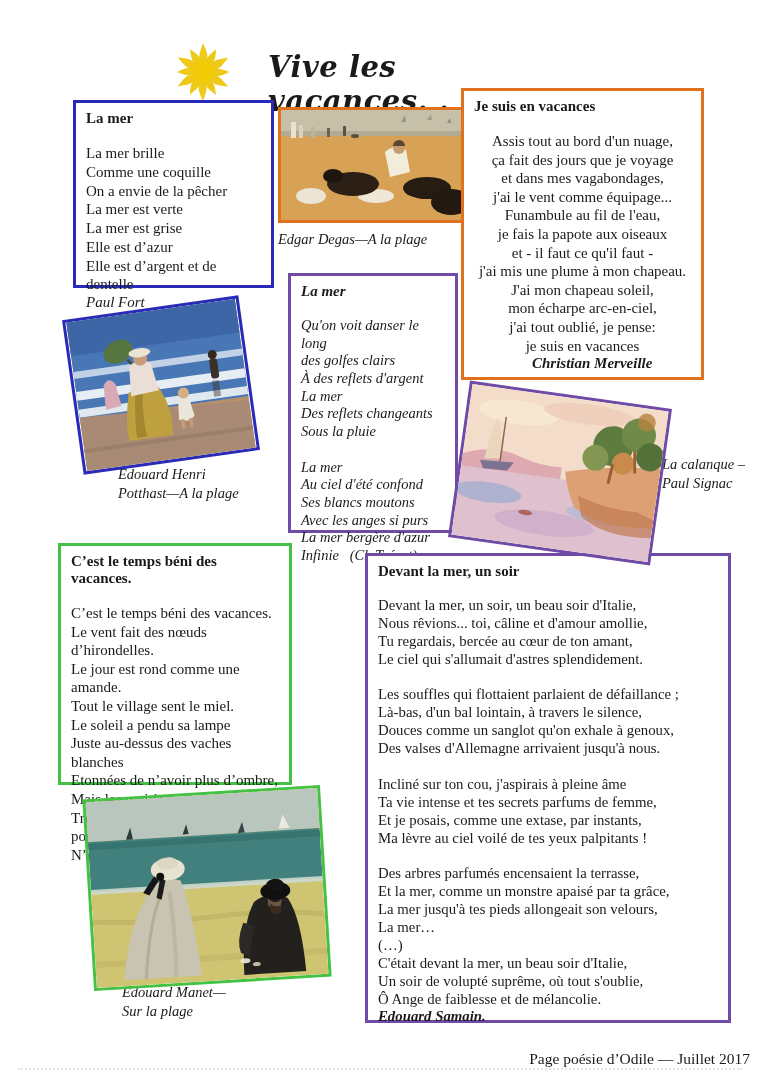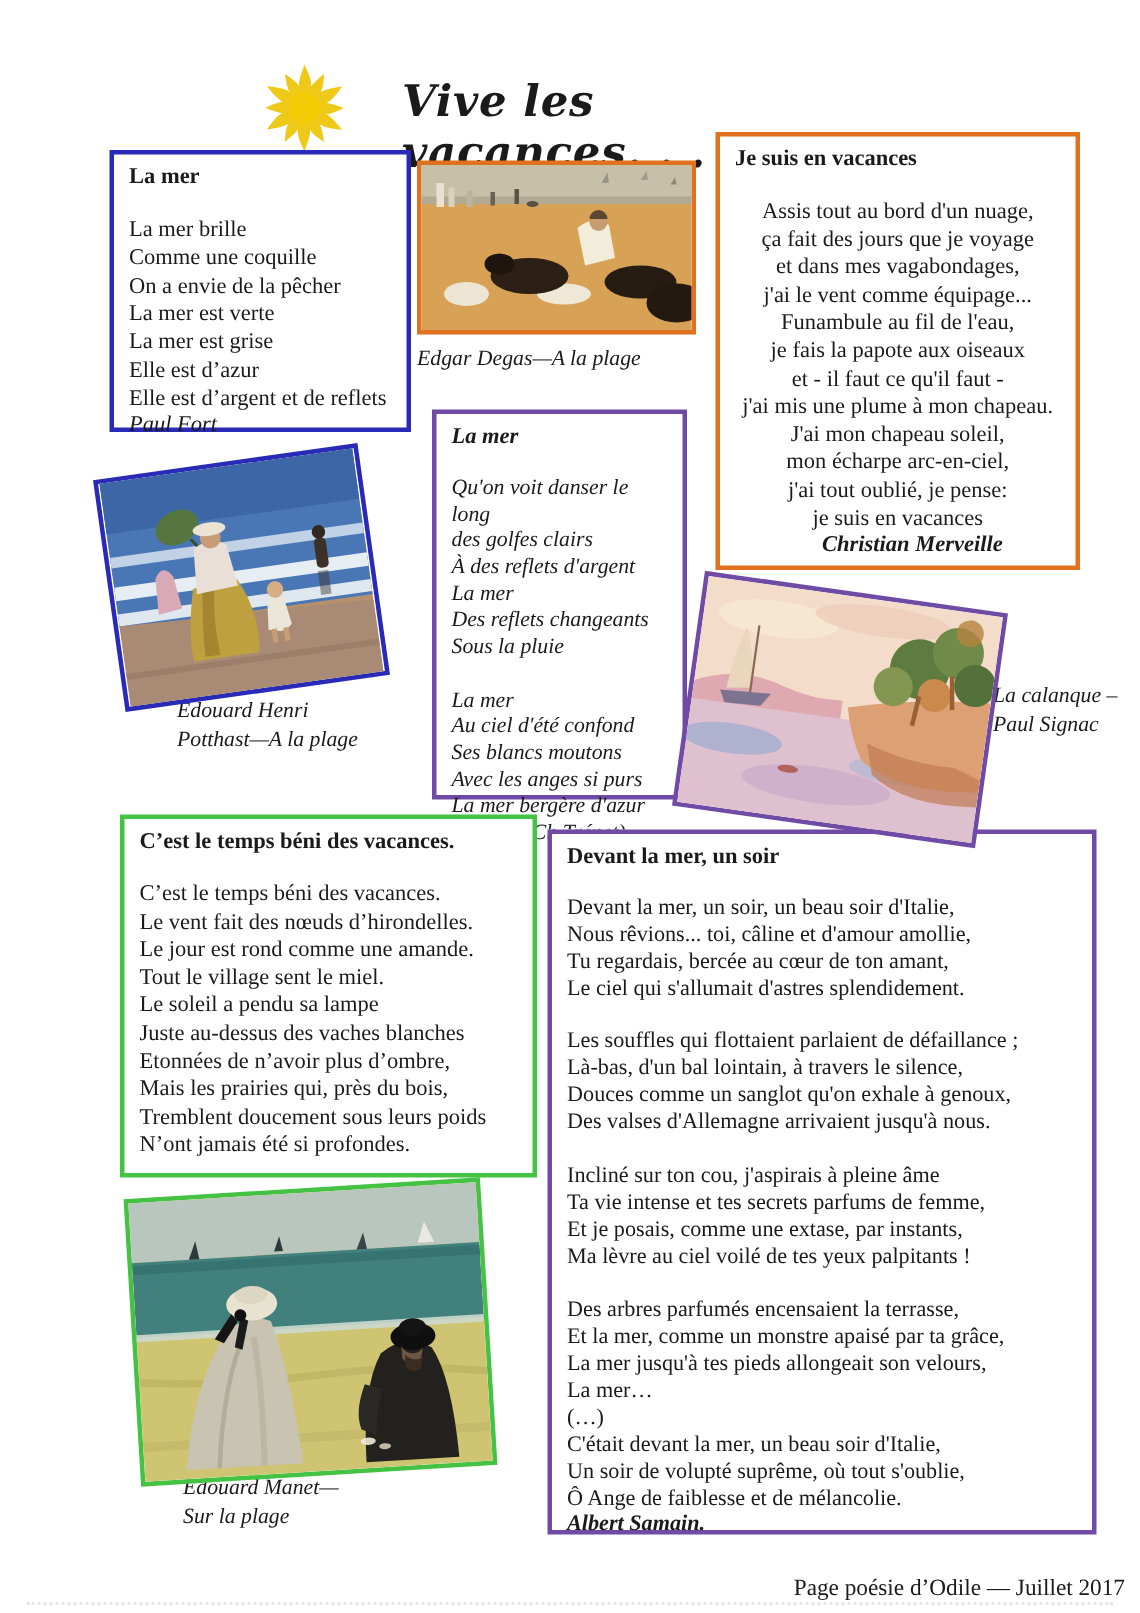--- a/index.html
+++ b/index.html
@@ -3,28 +3,28 @@
 <meta charset="utf-8">
 <style>
   html,body{margin:0;padding:0;background:#fff;}
   .page{position:relative;width:760px;height:1075px;background:#ffffff;overflow:hidden;
         font-family:"Liberation Serif","DejaVu Serif",serif;color:var(--text,#1a1a1a);}
   .poem-box{position:absolute;box-sizing:border-box;background:#fff;padding:7px 10px;}
   .poem-title{font-weight:bold;font-size:15px;margin:0 0 17px 0;}
   .poem-lines{white-space:pre-line;font-size:15px;line-height:1.25;margin:0;}
   .poem-author{font-style:italic;font-size:15px;margin:0;}
   .box-fort{left:73px;top:100px;width:201px;height:188px;border:3px solid var(--blue_border);}
-  .box-merveille{left:477px;top:88px;width:243px;height:292px;border:3px solid var(--orange_border);}
+  .box-merveille{left:461px;top:88px;width:243px;height:292px;border:3px solid var(--orange_border);}
   .box-merveille .poem-lines{line-height:1.24;text-align:center;}
   .box-merveille .poem-author{padding-left:58px;font-weight:bold;}
   .box-trenet{left:288px;top:273px;width:170px;height:260px;border:3px solid var(--purple_border);
               font-style:italic;}
   .box-trenet .poem-title{margin-bottom:2px;font-size:15px;}
   .box-trenet .poem-lines{font-size:14.5px;line-height:1.22;margin-top:17px;}
-  .box-careme{left:80px;top:543px;width:278px;height:242px;border:3px solid var(--green_border);}
+  .box-careme{left:58px;top:543px;width:234px;height:242px;border:3px solid var(--green_border);}
   .box-careme .poem-lines{line-height:1.24;}
   .box-samain{left:365px;top:553px;width:366px;height:470px;border:3px solid var(--purple_border);z-index:1;}
   .box-samain .poem-lines{font-size:14.8px;line-height:1.21;}
   .box-samain .poem-author{font-weight:bold;font-size:14.8px;}
   .figure{position:absolute;}
   .painting{display:block;}
   .frame-orange{border:3px solid var(--orange_border);}
   .frame-blue{border:3px solid var(--blue_border);}
   .frame-purple{border:3px solid var(--purple_border);}
   .frame-green{border:3px solid var(--green_border);}
@@ -97,21 +97,21 @@
   <div class="page-header-title">Vive les vacances. . .</div>
 
   <div class="poem-box box-fort">
     <p class="poem-title">La mer</p>
     <p class="poem-lines">La mer brille
 Comme une coquille
 On a envie de la pêcher
 La mer est verte
 La mer est grise
 Elle est d’azur
-Elle est d’argent et de reflets</p>
+Elle est d’argent et de dentelle</p>
     <p class="poem-author">Paul Fort</p>
   </div>
 
   <div class="figure fig-degas">
     <svg class="painting frame-orange" width="180" height="110" viewBox="0 0 180 110">
       <rect width="180" height="110" fill="#d8a256"></rect>
       <rect width="180" height="24" fill="#c7c0a8"></rect>
       <rect y="21" width="180" height="5" fill="#b2ab93"></rect>
       <path d="M120,12 l4,-7 1,7 z" fill="#9a958a"></path>
       <path d="M146,10 l4,-6 1,6 z" fill="#a29d90"></path>
@@ -259,21 +259,21 @@
 Ma lèvre au ciel voilé de tes yeux palpitants !
 
 Des arbres parfumés encensaient la terrasse,
 Et la mer, comme un monstre apaisé par ta grâce,
 La mer jusqu'à tes pieds allongeait son velours,
 La mer…
 (…)
 C'était devant la mer, un beau soir d'Italie,
 Un soir de volupté suprême, où tout s'oublie,
 Ô Ange de faiblesse et de mélancolie.</p>
-    <p class="poem-author">Albert Samain.</p>
+    <p class="poem-author">Edouard Samain.</p>
   </div>
 
   <div class="figure fig-manet">
     <svg class="painting frame-green" width="232" height="186" viewBox="0 0 232 186">
       <rect width="232" height="186" fill="#cfc472"></rect>
       <rect width="232" height="40" fill="#b9c6bd"></rect>
       <rect y="40" width="232" height="50" fill="#41807c"></rect>
       <rect y="42" width="232" height="6" fill="#35706e" opacity="0.8"></rect>
       <path d="M38,40 l5,-12 2,12 z" fill="#2c3a3c"></path>
       <path d="M95,38 l4,-10 2,10 z" fill="#2c3a3c"></path>

